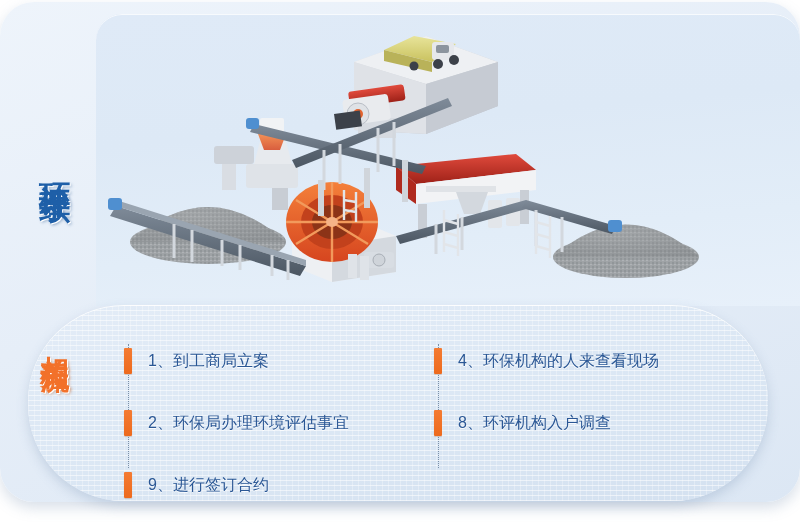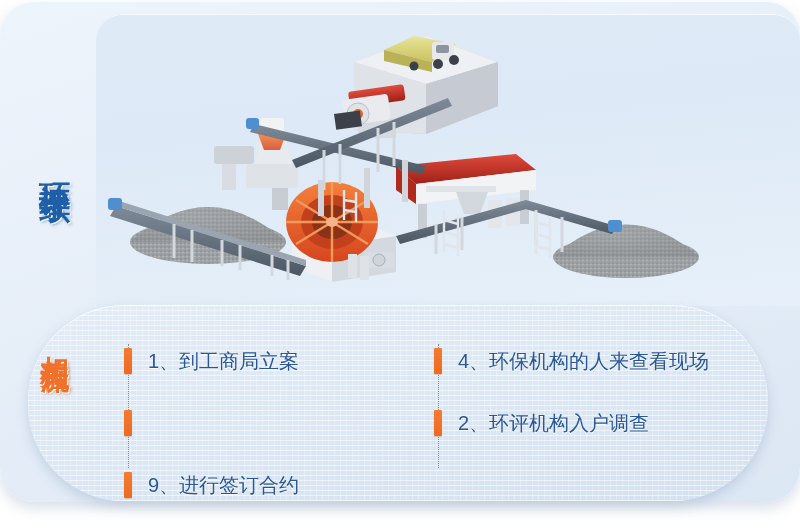--- a/index.html
+++ b/index.html
@@ -78,21 +78,21 @@
   }
   .item{
     position:relative;height:62px;display:flex;align-items:center;
   }
   .bar{
     width:8px;height:26px;background:linear-gradient(180deg,#f47b32,#ed6a1e);
     border-radius:1px;flex:none;box-shadow:0 1px 1px rgba(150,80,30,.25);
   }
   .item-text{
     margin-left:16px;
-    font-size:20px;color:#2a5795;
+    font-size:16px;color:#2a5795;
     font-family:"Liberation Sans","DejaVu Sans",sans-serif;
     text-shadow:0 1px 0 rgba(255,255,255,.85);
     white-space:nowrap;
   }
 
   
   .art{position:absolute;left:0;top:0;width:704px;height:292px;}
 </style>
 </head>
 <body>
@@ -274,33 +274,34 @@
 
   <div class="col col-left">
     <div class="dotline"></div>
 
     <div class="item">
       <span class="bar"></span>
       <span class="item-text">1、到工商局立案</span>
     </div>
     <div class="item">
       <span class="bar"></span>
+      <span class="item-text">2、环保局办理环境评估事宜</span>
     </div>
     <div class="item">
       <span class="bar"></span>
       <span class="item-text">9、进行签订合约</span>
     </div>
   </div>
 
   <div class="col col-right">
     <div class="dotline"></div>
 
     <div class="item">
       <span class="bar"></span>
       <span class="item-text">4、环保机构的人来查看现场</span>
     </div>
     <div class="item">
       <span class="bar"></span>
-      <span class="item-text">2、环评机构入户调查</span>
+      <span class="item-text">8、环评机构入户调查</span>
     </div>
   </div>
 
 </div>
 
 </body></html>

